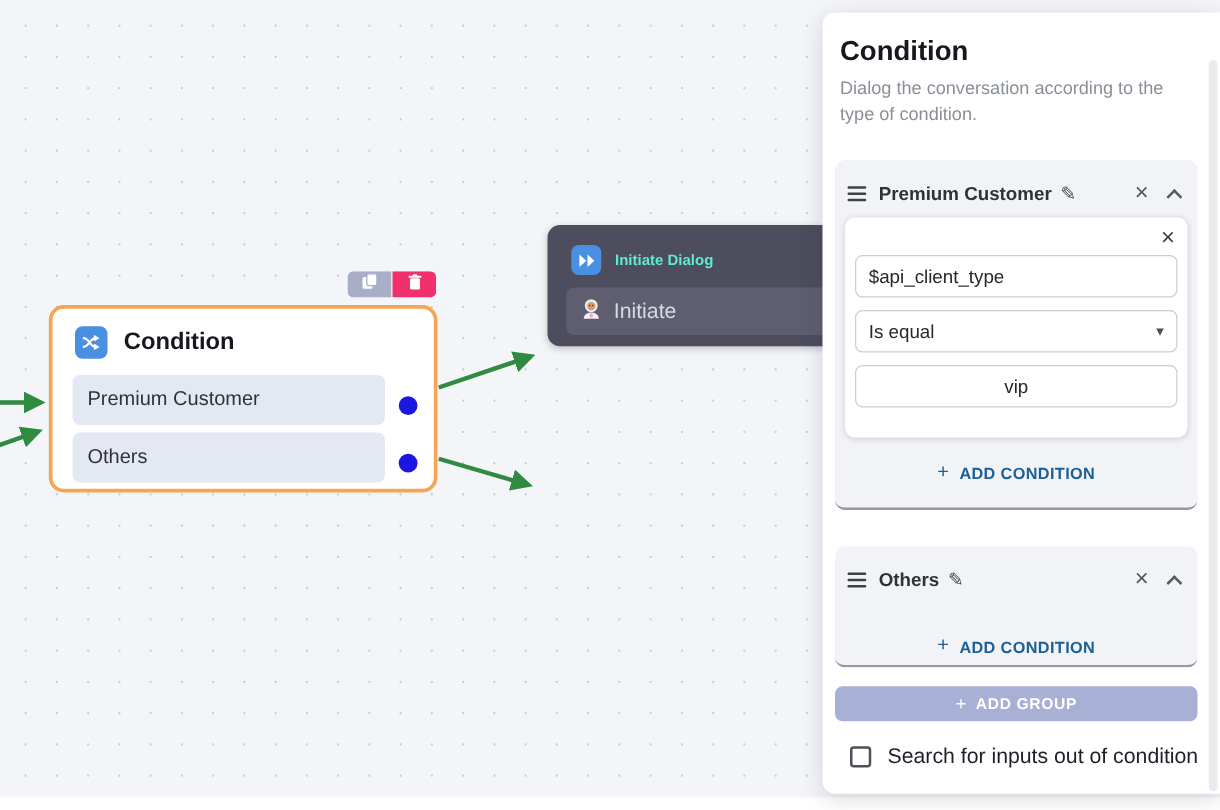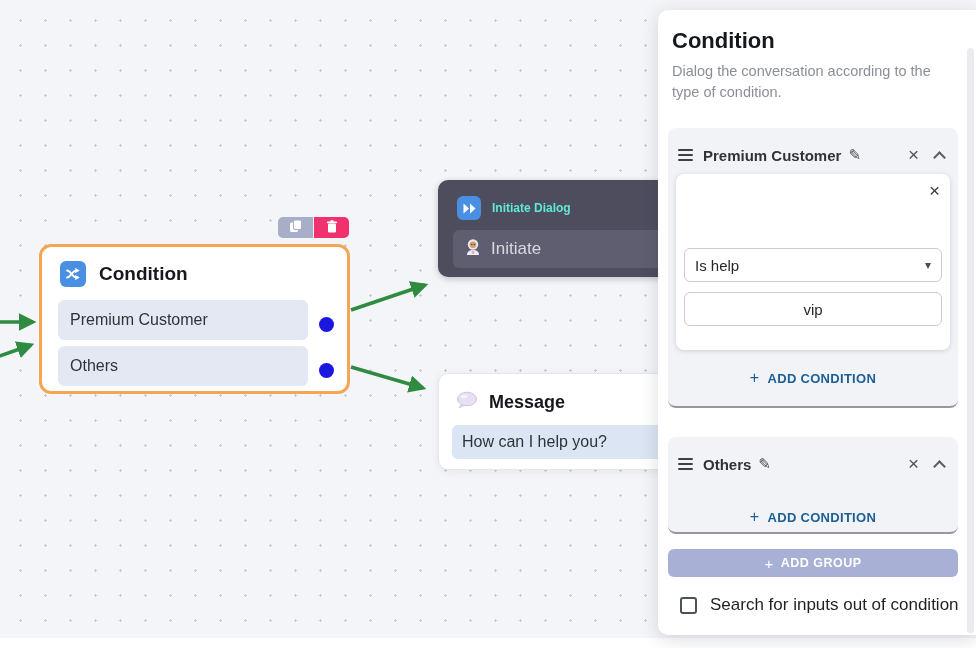--- a/index.html
+++ b/index.html
@@ -186,33 +186,20 @@
           <circle cx="7.8" cy="6.4" r="0.6" fill="#3a2c22"></circle>
           <circle cx="10.2" cy="6.4" r="0.6" fill="#3a2c22"></circle>
           <path d="M3,17 C3,13.8 5.6,12 9,12 C12.4,12 15,13.8 15,17 Z" fill="#f2f0f6"></path>
           <rect x="7.6" y="12.6" width="2.8" height="3.4" rx="1.2" fill="#e3b0c4"></rect>
         </svg>
       </span>
       <span>Initiate</span>
     </div>
   </div>
 
-  <div class="msg-node">
-    <div class="msg-title">
-      <span>
-        <svg width="22" height="19" viewBox="0 0 22 19">
-          <ellipse cx="11" cy="8" rx="9.5" ry="6.8" fill="#e7e0f2" stroke="#cfc4e2" stroke-width="1"></ellipse>
-          <path d="M5,13.5 L3.2,17 L8.5,14.5 Z" fill="#e7e0f2" stroke="#cfc4e2" stroke-width="0.8"></path>
-          <ellipse cx="8" cy="5.5" rx="3.5" ry="1.8" fill="#f6f2fb"></ellipse>
-        </svg>
-      </span>
-      <span class="t">Message</span>
-    </div>
-    <div class="msg-row">How can I help you?</div>
-  </div>
 
   <div class="bottom-strip"></div>
 </div>
 
 <div class="panel">
   <div class="panel-title">Condition</div>
   <div class="panel-desc">Dialog the conversation according to the type of condition.</div>
 
   <div class="group group1">
     <div class="grp-head">
@@ -223,22 +210,23 @@
         </span>
       <span class="grp-name">Premium Customer</span>
       <span class="pencil">✎</span>
       <span class="spacer"></span>
       <span class="x-icon">×</span>
       <span class="chev-up"></span>
     </div>
 
     <div class="cond-card">
       <span class="card-x">×</span>
+      <input class="field f1" value="$api_client_type" style="">
       <div class="field f2 select">
-        <span class="val">Is help</span>
+        <span class="val">Is equal</span>
         <span class="caret">▾</span>
       </div>
       <input class="field f3" value="vip" style="">
     </div>
 
     <div class="add-cond g1-add">
       <span class="plus">+</span>
       <span>ADD CONDITION</span>
     </div>
   </div>

